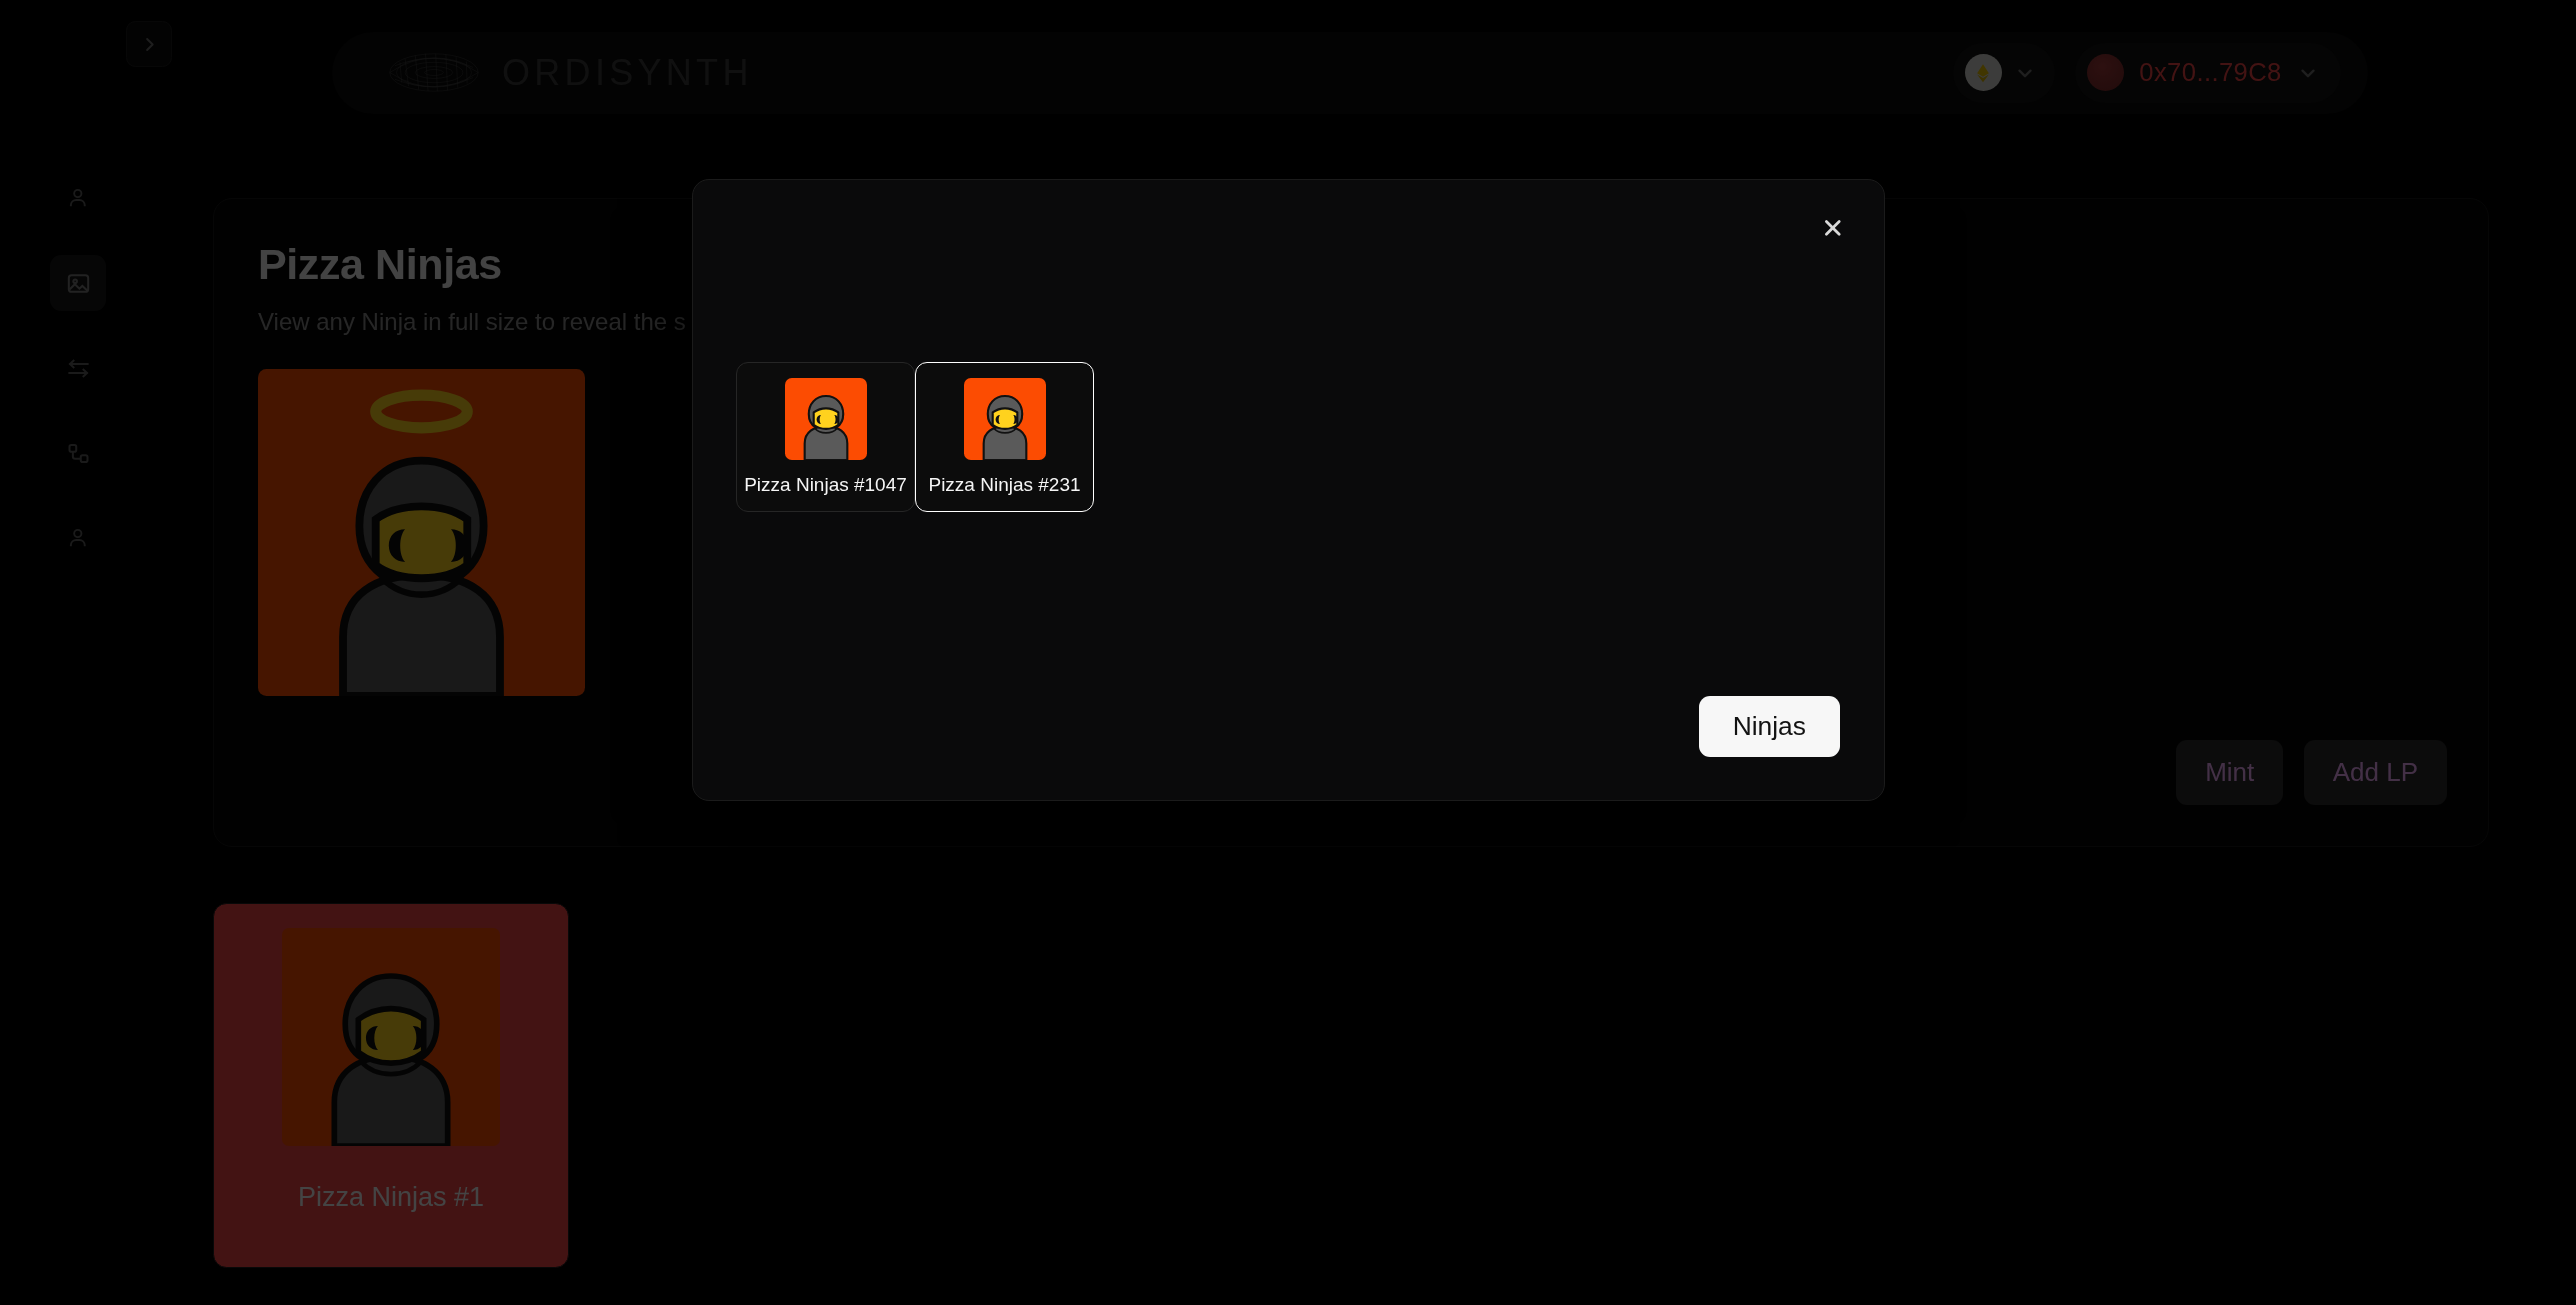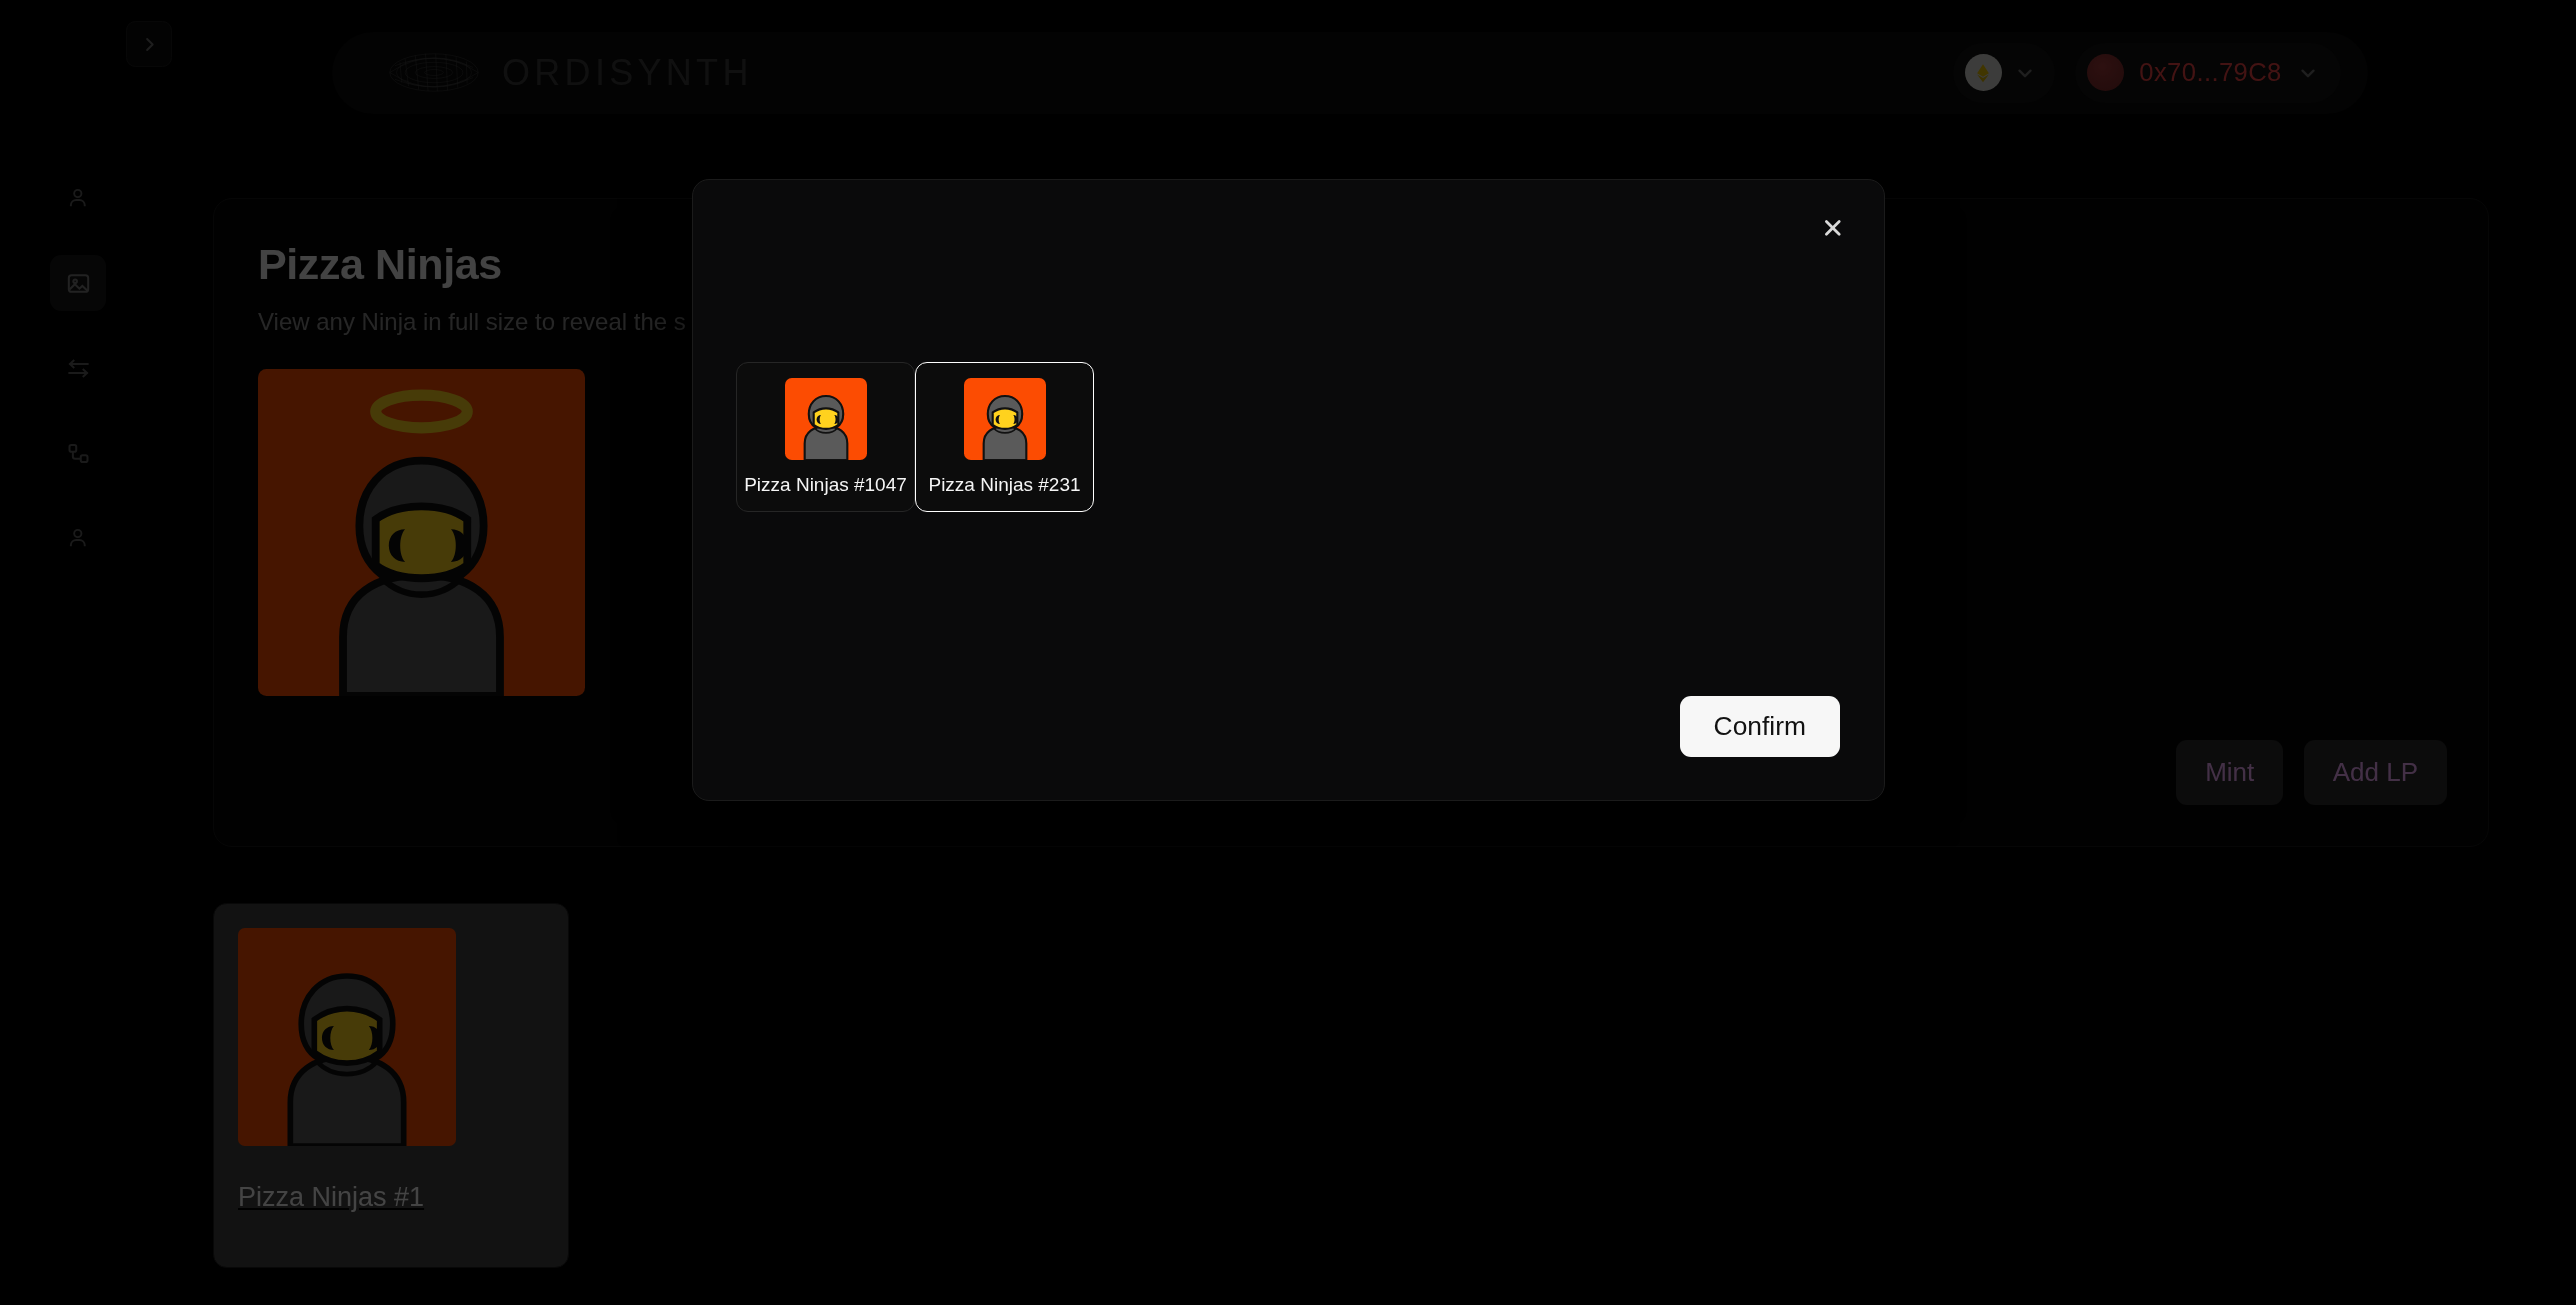--- a/index.html
+++ b/index.html
@@ -62,24 +62,23 @@
   .panel-actions{ position:absolute; right:41px; bottom:41px; display:flex; gap:20.4px; }
   .ghost-btn{
     height:65px; padding:0 29px; border-radius:11px; background:#2b2b2b; border:none;
     color:#f0abfc; font-size:26px; font-family:inherit; cursor:pointer;
     display:flex; align-items:center; justify-content:center; min-width:104px;
   }
 
   
   .grid{ position:absolute; left:213px; top:903px; display:flex; gap:24px; }
   .nft-card{
-    width:356px; height:365px; background:#404040; border:0.9px solid #1d1d1d;
-    border-radius:13.6px; padding:24px; display:flex; flex-direction:column; align-items:flex-start;
+    width:356px; height:365px; background:#ef4444; border:0.9px solid #1d1d1d;
+    border-radius:13.6px; padding:24px; display:flex; flex-direction:column; align-items:center;
     cursor:pointer;
-    text-decoration:underline;
   }
   .nft-card .thumb{ width:218px; height:218px; border-radius:6.8px; overflow:hidden; }
   .nft-card .cap{ margin-top:36px; font-size:27px; color:#f2f2f2; }
 
   
   .scrim{ position:absolute; inset:0; background:rgba(0,0,0,.72); }
 
   
   .modal{
     position:absolute; left:692px; top:179px; width:1193px; height:622px;
@@ -286,18 +285,18 @@
             <path d="M44 45c-3.2 0-5.5 2.2-5.5 5.5S40.8 56 44 56c-2.2-2.4-2.2-8.6 0-11z" fill="#111"></path>
             <path d="M60 45c3.2 0 5.5 2.2 5.5 5.5S63.2 56 60 56c2.2-2.4 2.2-8.6 0-11z" fill="#111"></path>
             <path d="M36 61c4 4.5 9 6 14 6s10-1.5 14-6" fill="none" stroke="#111" stroke-width="2.2"></path>
           </svg>
         </div>
         <div class="c-cap">Pizza Ninjas #231</div>
       </div>
     </div>
 
     <div class="modal-footer">
-      <button class="primary-btn">Confirm</button>
+      <button class="primary-btn">Ninjas</button>
     </div>
   </div>
 
 </div>
 
 
 </body></html>

